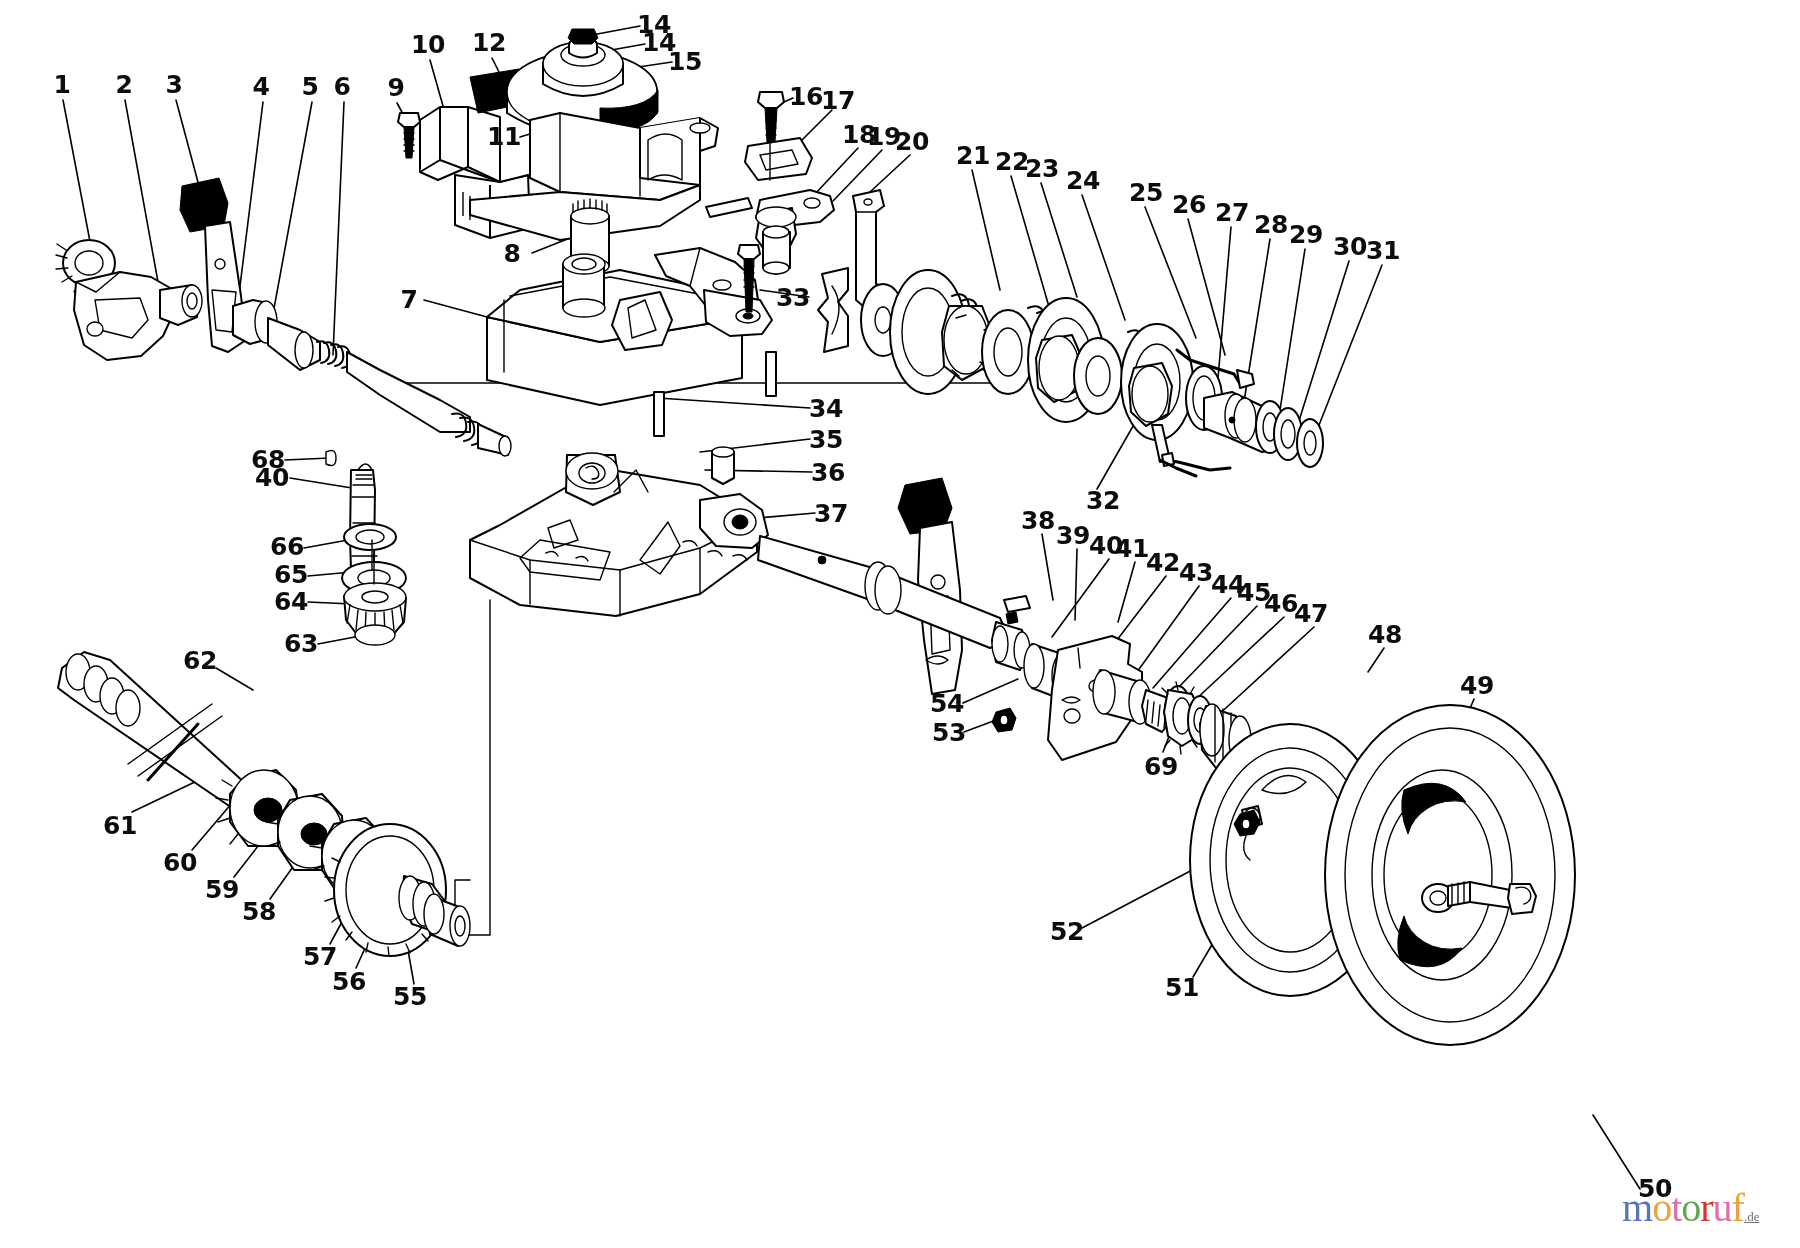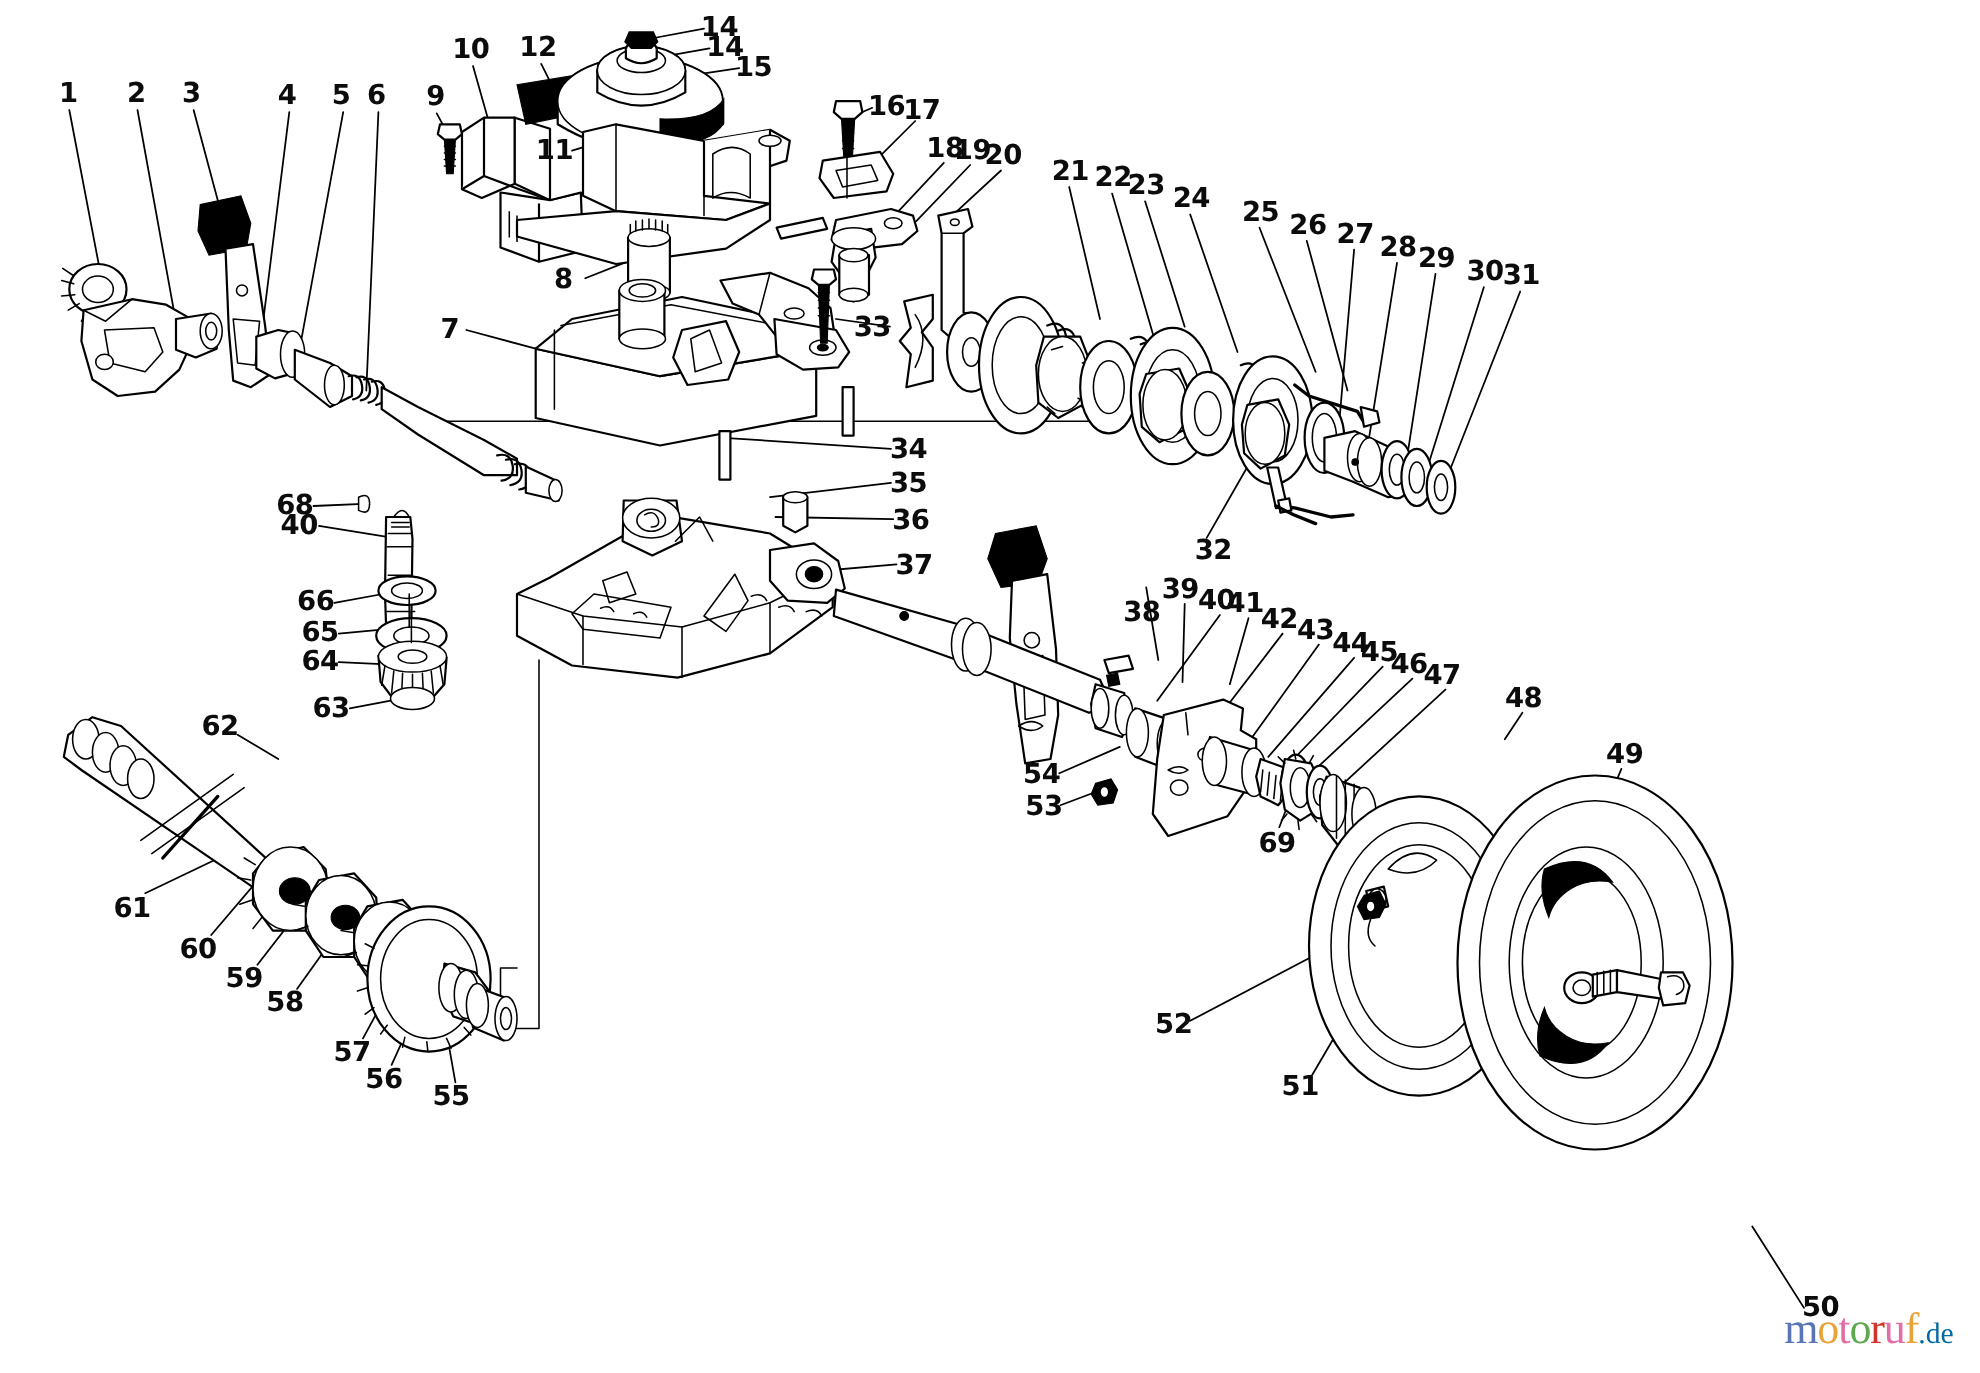--- a/index.html
+++ b/index.html
@@ -26,21 +26,21 @@
   #wm{
     position:absolute;
     left:1622px; top:1188px;
     font-family:"Liberation Serif", serif;
     font-size:40px;
     line-height:1;
     white-space:nowrap;
     letter-spacing:-1px;
   }
   #wm span{display:inline-block;}
-  #wm .de{font-size:27px;color:#0369a1;letter-spacing:0;}
+  #wm .de{font-size:13px;color:#737373;letter-spacing:0;text-decoration:underline;}
 </style>
 </head>
 <body>
 
 <div id="sheet">
 
   <svg class="art" viewBox="0 0 1800 1248">
     <defs>
       <style>
         .s{fill:none;stroke:#000;stroke-width:2;stroke-linecap:round;stroke-linejoin:round;}
@@ -587,21 +587,21 @@
       <div class="lbl" style="left: 1271px; top: 224px;">28</div>
       <div class="lbl" style="left: 1306px; top: 234px;">29</div>
       <div class="lbl" style="left: 1350px; top: 246px;">30</div>
       <div class="lbl" style="left: 1383px; top: 250px;">31</div>
       <div class="lbl" style="left: 1103px; top: 500px;">32</div>
       <div class="lbl" style="left: 793px; top: 297px;">33</div>
       <div class="lbl" style="left: 826px; top: 408px;">34</div>
       <div class="lbl" style="left: 826px; top: 439px;">35</div>
       <div class="lbl" style="left: 828px; top: 472px;">36</div>
       <div class="lbl" style="left: 831px; top: 513px;">37</div>
-      <div class="lbl" style="left: 1038px; top: 520px; margin-top: 36px;">38</div>
+      <div class="lbl" style="left: 1038px; top: 520px;">38</div>
       <div class="lbl" style="left: 1073px; top: 535px;">39</div>
       <div class="lbl" style="left: 1106px; top: 545px;">40</div>
       <div class="lbl" style="left: 1132px; top: 548px; text-align: right;">41</div>
       <div class="lbl" style="left: 1163px; top: 562px;">42</div>
       <div class="lbl" style="left: 1196px; top: 572px;">43</div>
       <div class="lbl" style="left: 1228px; top: 584px;">44</div>
       <div class="lbl" style="left: 1254px; top: 592px;">45</div>
       <div class="lbl" style="left: 1281px; top: 603px;">46</div>
       <div class="lbl" style="left: 1311px; top: 613px;">47</div>
       <div class="lbl" style="left: 1385px; top: 634px;">48</div>

